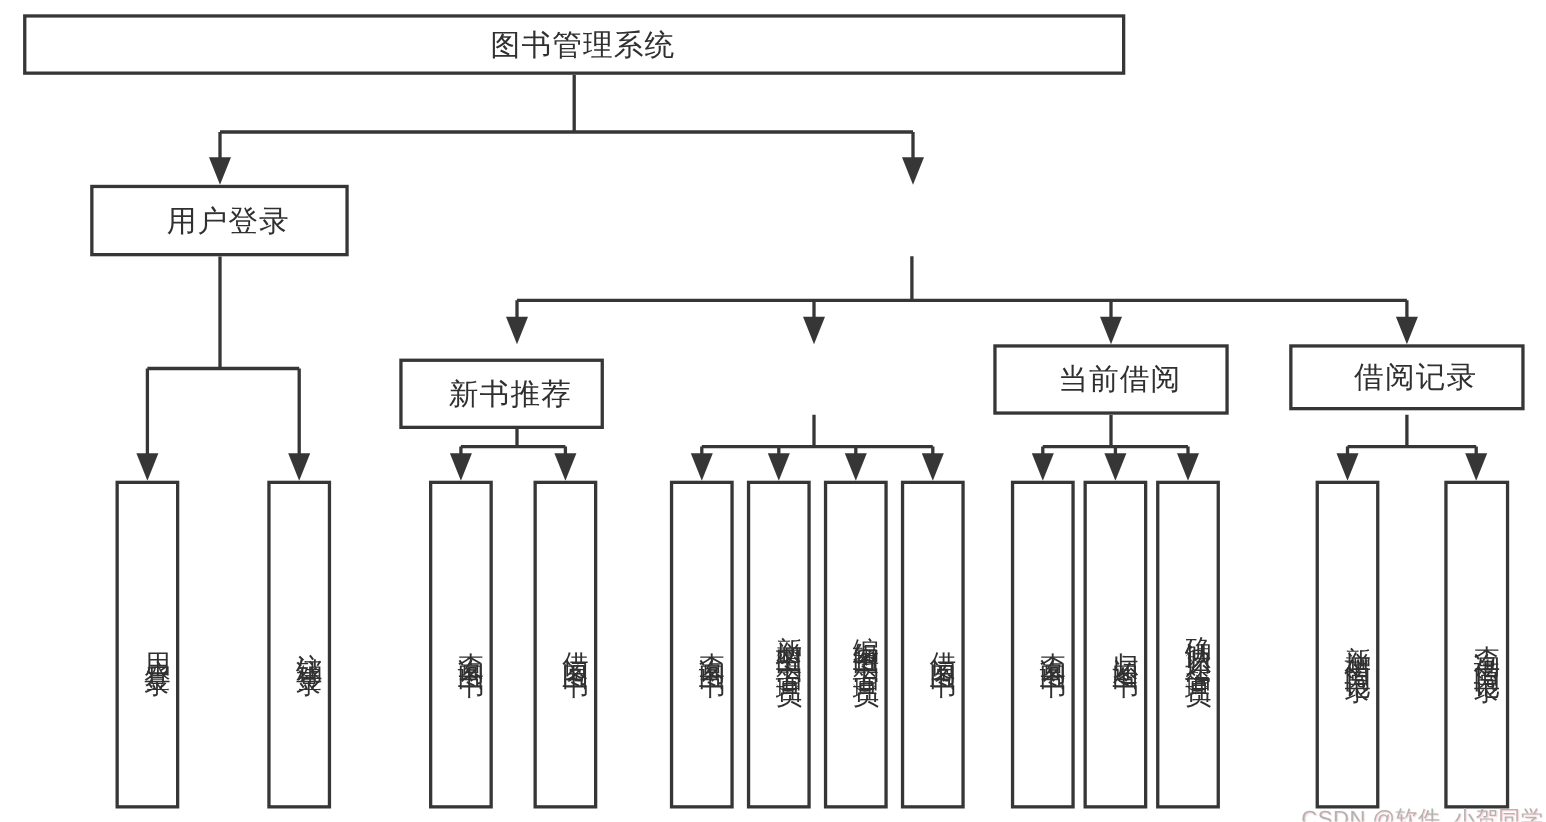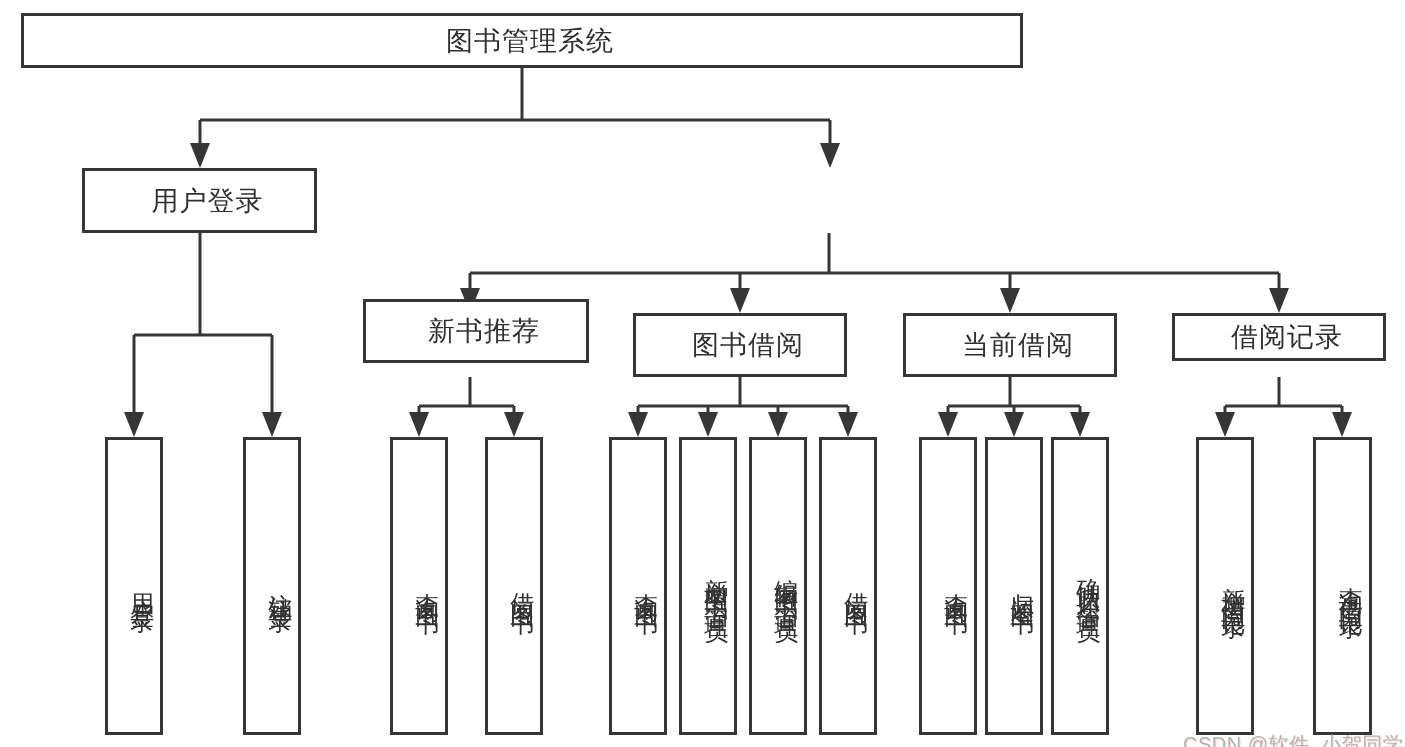--- a/index.html
+++ b/index.html
@@ -111,24 +111,23 @@
       <path d="M1279 377 V406 M1225 406 H1342 M1225 406 V416 M1342 406 V416"></path>
     </g>
     <polygon points="1215,412 1235,412 1225,437" fill="#363636"></polygon>
     <polygon points="1332,412 1352,412 1342,437" fill="#363636"></polygon>
   </svg>
 
   <div class="node h-node" style="left:21px; top:13px; width:1002px; height:55px;">图书管理系统</div>
 
   <div class="node h-node" style="left:82px; top:168px; width:235px; height:65px;">用户登录</div>
 
-  <div class="node h-node" style="left:363px; top:299px; width:226px; height:64px;">新书推荐</div>
-  <div class="node h-node" style="left:633px; top:313px; width:214px; height:64px;">图书借阅</div>
+  <div class="node h-node" style="left:363px; top:326px; width:186px; height:64px;">新书推荐</div>
   <div class="node h-node" style="left:903px; top:313px; width:214px; height:64px;">当前借阅</div>
-  <div class="node h-node" style="left:1172px; top:313px; width:214px; height:48px;">借阅记录</div>
+  <div class="node h-node" style="left:1172px; top:313px; width:214px; height:60px;">借阅记录</div>
 
   <div class="node leaf" style="left:105px; top:437px; width:58px; height:298px;">用户登录</div>
   <div class="node leaf" style="left:243px; top:437px; width:58px; height:298px;">注销登录</div>
 
   <div class="node leaf" style="left:390px; top:437px; width:58px; height:298px;">查询图书</div>
   <div class="node leaf" style="left:485px; top:437px; width:58px; height:298px;">借阅图书</div>
 
   <div class="node leaf" style="left:609px; top:437px; width:58px; height:298px;">查询图书</div>
   <div class="node leaf" style="left:679px; top:437px; width:58px; height:298px;">新增图书（管理员）</div>
   <div class="node leaf" style="left:749px; top:437px; width:58px; height:298px;">编辑图书（管理员）</div>

